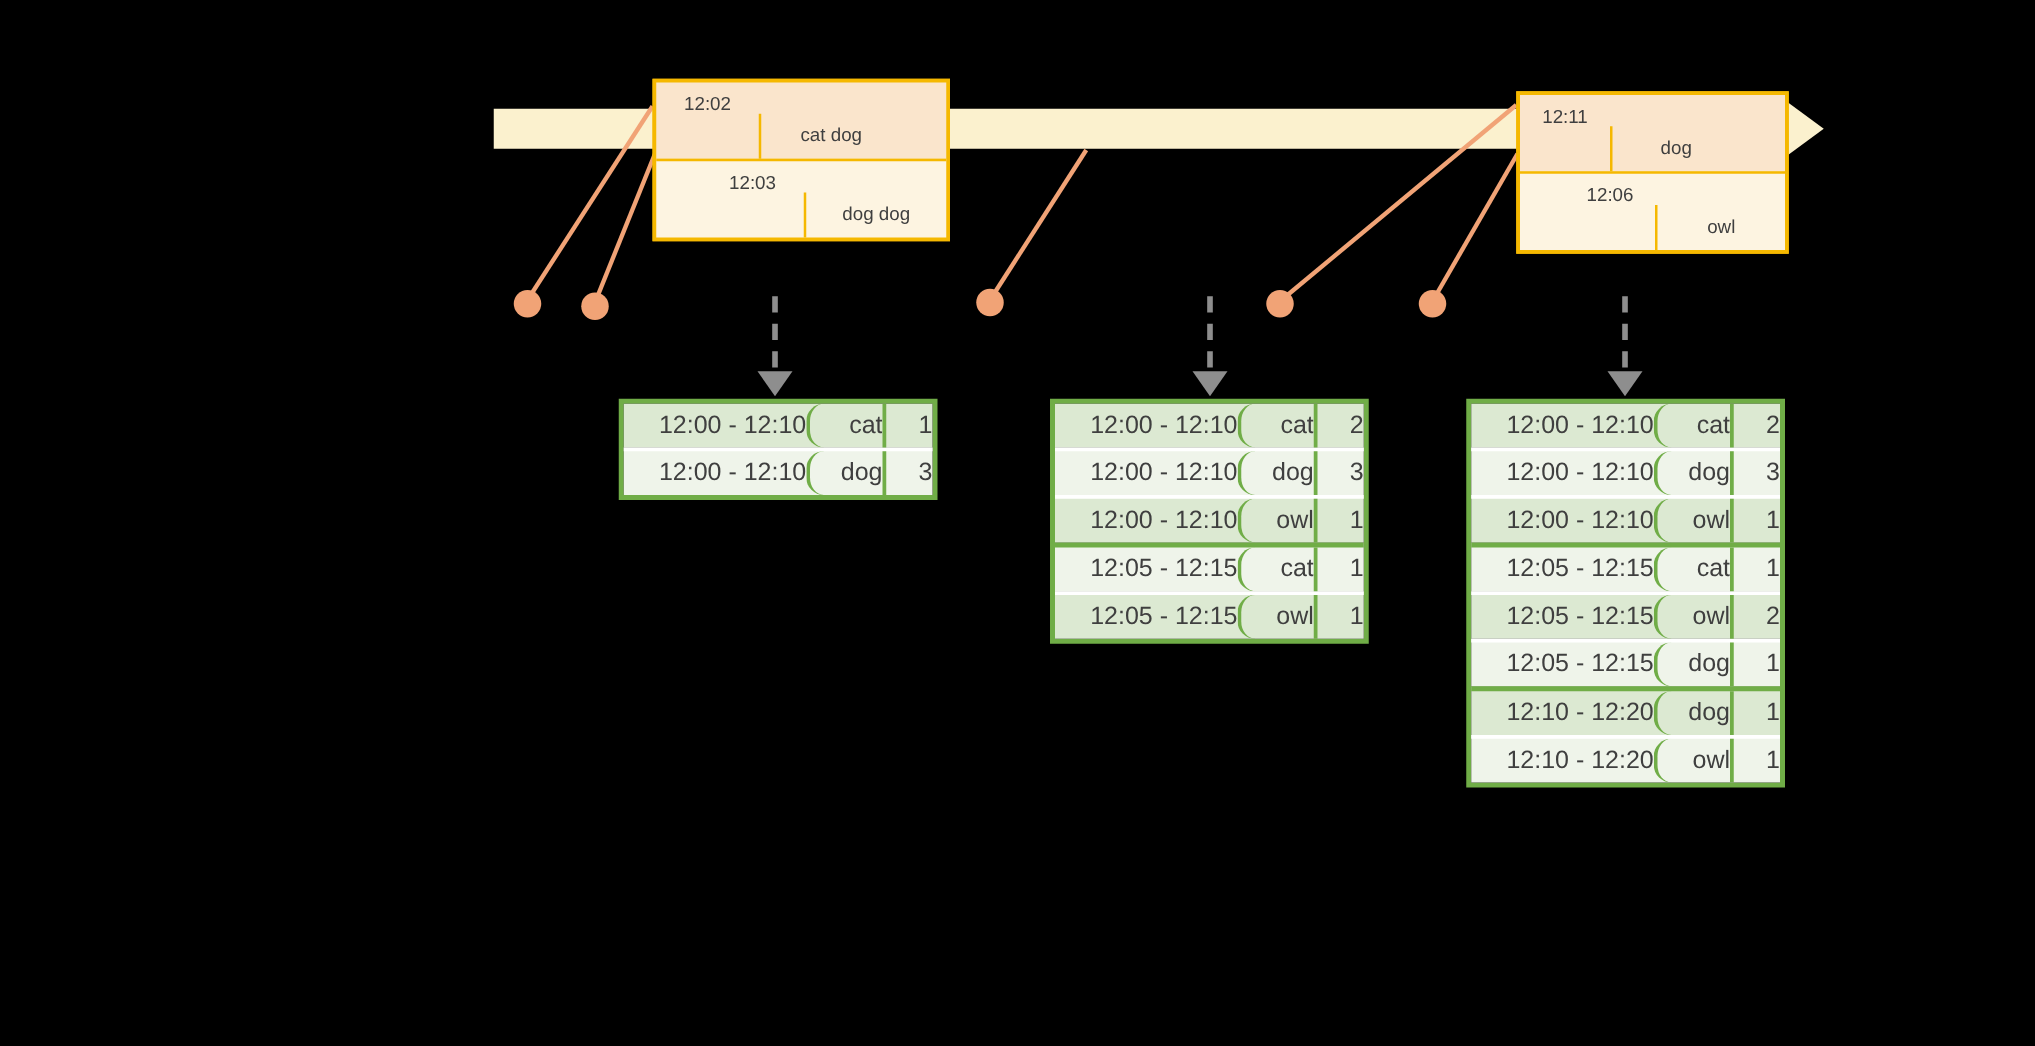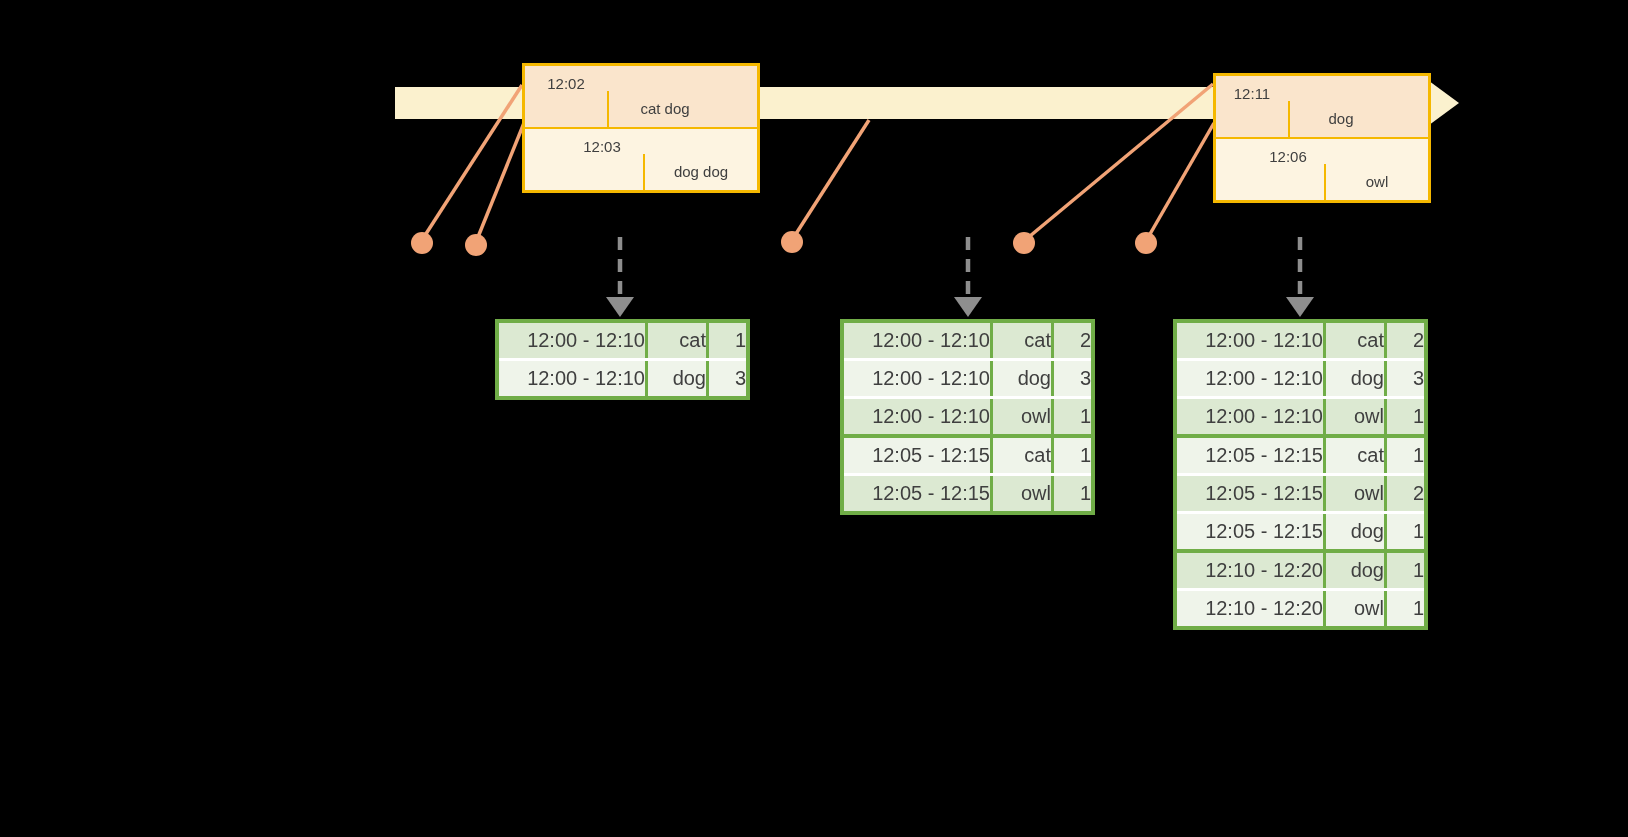--- a/index.html
+++ b/index.html
@@ -48,21 +48,21 @@
   .result-row{display:flex;}
   .result-row.base{background:var(--result_fill_dark);}
   .result-row.alt{background:var(--result_fill_light);}
   .result-row + .result-row{border-top:3px solid var(--divider);}
   .result-row.group-start{border-top:4px solid var(--result_border);}
   .result-row .cell{
     height:35px;line-height:35px;text-align:right;
     overflow:hidden;white-space:nowrap;
   }
   .result-row .c-window{width:146px;}
-  .result-row .c-word{width:58px;border-left:3px solid var(--result_border);}
+  .result-row .c-word{width:58px;border-left:3px solid var(--result_border);border-radius:14px;}
   .result-row .c-count{width:37px;border-left:3px solid var(--result_border);}
 </style>
 </head>
 <body>
 
 <div class="canvas">
 
   <svg class="layer" width="1628" height="837" viewBox="0 0 1628 837">
 
     <rect class="band" x="395" y="87" width="1030" height="32"></rect>

